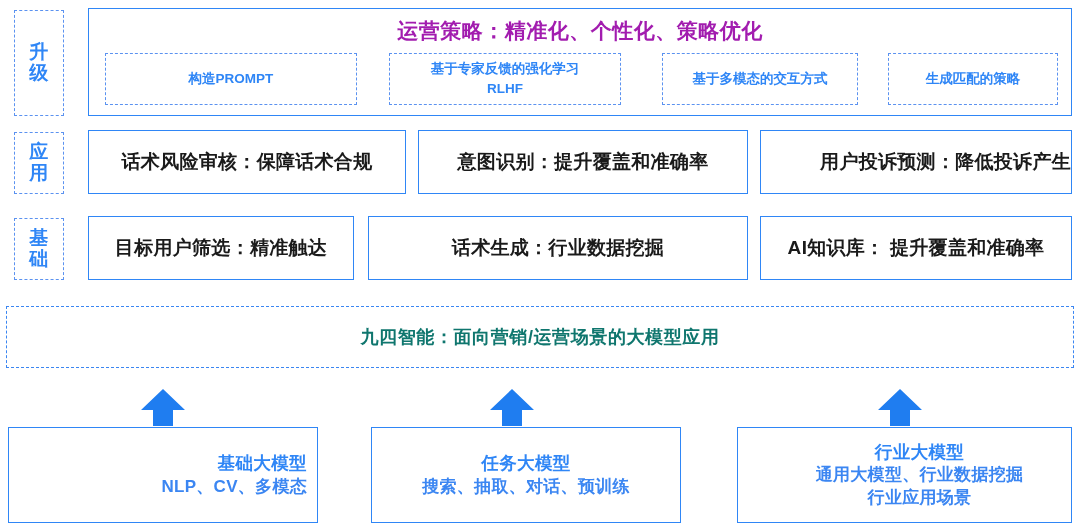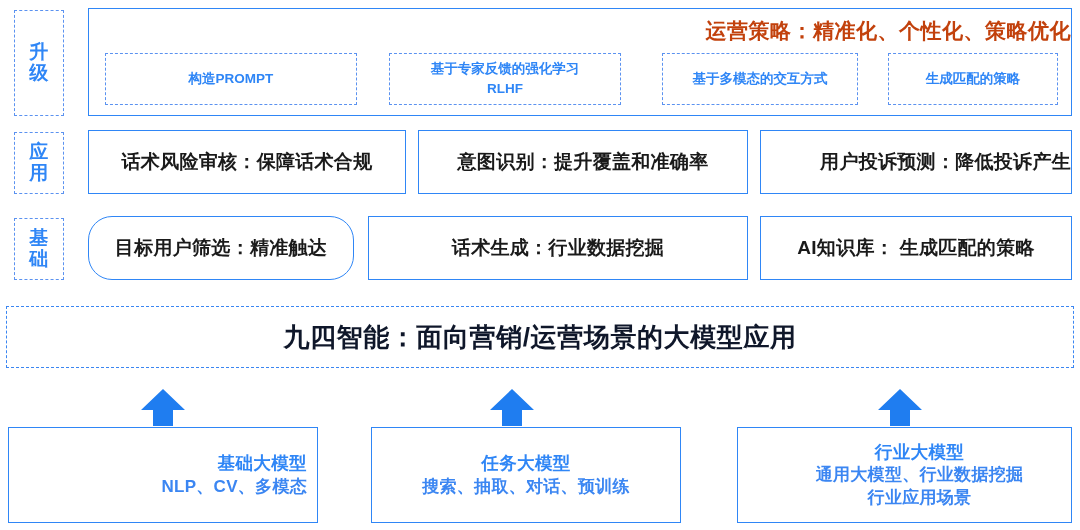--- a/index.html
+++ b/index.html
@@ -60,22 +60,22 @@
     top: 8px;
     width: 984px;
     height: 108px;
     display: block;
   }
   #upgrade-title {
     position: absolute;
     left: 0;
     right: 0;
     top: 8px;
-    text-align: right;
-    color: #c2410c;
+    text-align: center;
+    color: #a21caf;
     font-size: 21px;
     font-weight: 700;
     letter-spacing: 0.5px;
   }
   .upgrade-chip {
     color: #2f86f6;
     font-size: 13.5px;
     font-weight: 700;
     line-height: 1.45;
     padding: 2px 6px;
@@ -92,22 +92,22 @@
 
   
   #platform-banner {
     left: 6px;
     top: 306px;
     width: 1068px;
     height: 62px;
     border: 1.8px dashed #3b86f2;
   }
   #platform-banner .label {
-    color: #0f172a;
-    font-size: 26px;
+    color: #0f766e;
+    font-size: 18px;
     font-weight: 700;
     letter-spacing: 0.6px;
   }
 
   
   .arrow-up {
     position: absolute;
     width: 46px;
     height: 40px;
   }
@@ -189,30 +189,30 @@
   </div>
 
   <div class="solid-box row-box" style="left:418px; top:130px; width:330px; height:64px;">
     <span>意图识别：提升覆盖和准确率</span>
   </div>
 
   <div class="solid-box row-box" style="left:760px; top:130px; width:312px; height:64px;justify-content:flex-end;">
     <span>用户投诉预测：降低投诉产生</span>
   </div>
 
-  <div class="solid-box row-box" style="left:88px; top:216px; width:266px; height:64px;border-radius:24px;">
+  <div class="solid-box row-box" style="left:88px; top:216px; width:266px; height:64px;">
     <span>目标用户筛选：精准触达</span>
   </div>
 
   <div class="solid-box row-box" style="left:368px; top:216px; width:380px; height:64px;">
     <span>话术生成：行业数据挖掘</span>
   </div>
 
   <div class="solid-box row-box" style="left:760px; top:216px; width:312px; height:64px;">
-    <span>AI知识库： 生成匹配的策略</span>
+    <span>AI知识库： 提升覆盖和准确率</span>
   </div>
 
   <div class="dashed-box" id="platform-banner">
     <span class="label">九四智能：面向营销/运营场景的大模型应用</span>
   </div>
 
   <svg class="arrow-up" style="left:140px; top:388px;" viewBox="0 0 46 40">
     <polygon points="23,1 45,22 33,22 33,38 13,38 13,22 1,22" fill="#1f7df0"></polygon>
   </svg>
 

